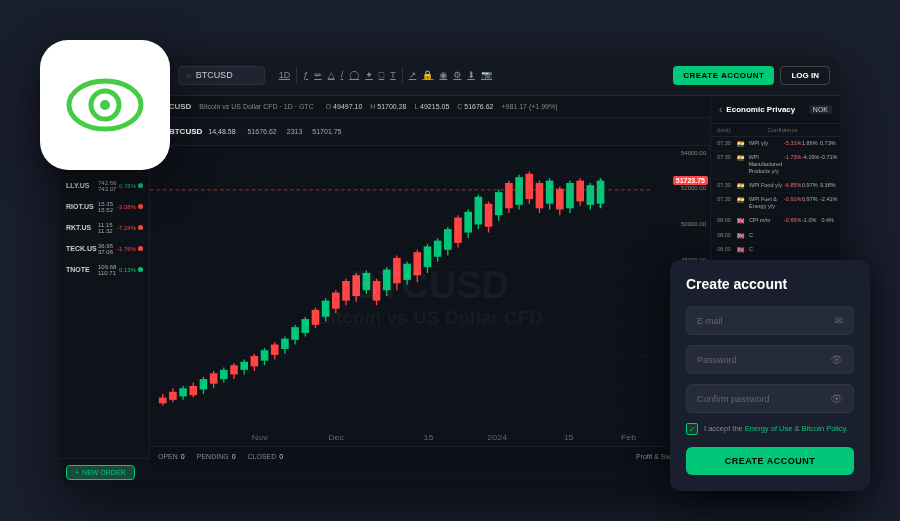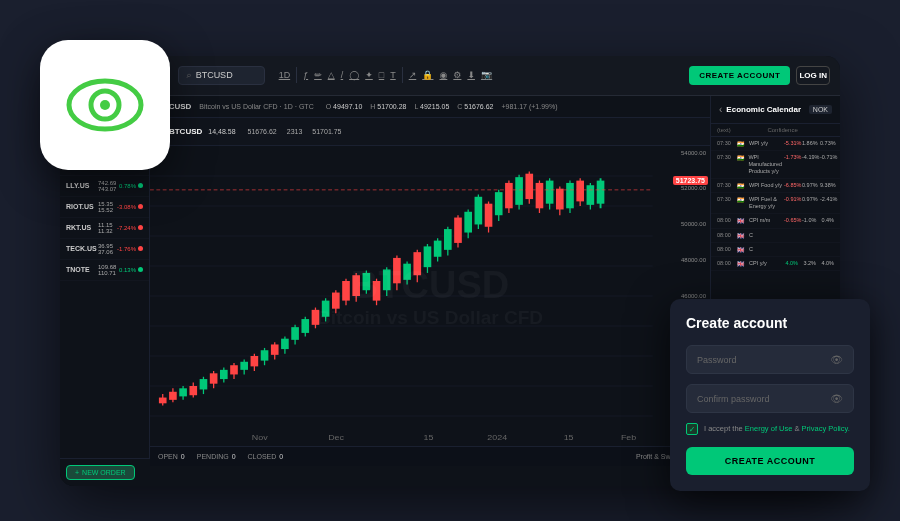--- a/index.html
+++ b/index.html
@@ -123,21 +123,21 @@
       font-weight: 700;
       cursor: pointer;
       letter-spacing: 0.5px;
     }
 
     .btn-login {
       background: transparent;
       color: #fff;
       border: 1px solid #444;
       border-radius: 4px;
-      padding: 4px 2px;
+      padding: 4px 10px;
       font-size: 8px;
       font-weight: 600;
       cursor: pointer;
     }
 
     
     .main-content {
       display: flex;
       height: calc(100% - 40px);
     }
@@ -964,21 +964,21 @@
         <div style="margin-left:auto" class="bottom-bar-item">
           <span>Profit &amp; Swap</span>
           <span style="color:#00c878">0 USD</span>
         </div>
       </div>
     </div>
 
     <div class="right-panel">
       <div class="panel-header">
         <span class="panel-back">‹</span>
-        <span class="panel-title">Economic Calendar</span>
+        <span class="panel-title">Economic Privacy</span>
         <span class="calendar-currency">NOK</span>
       </div>
 
       <div class="calendar-col-headers">
         <span class="col-hdr" style="flex:3;text-align:left">(text)</span>
         <span class="col-hdr">Confidence</span>
         <span class="col-hdr"></span>
         <span class="col-hdr"></span>
       </div>
 
@@ -1074,38 +1074,44 @@
         </div>
       </div>
     </div>
 
   </div>
 </div>
 
 <div class="create-account-form">
   <div class="form-title">Create account</div>
 
+  <div class="form-field">
+    <div class="form-input-wrapper">
+      <input type="email" placeholder="E-mail" style="">
+      <span class="input-icon">✉</span>
+    </div>
+  </div>
 
   <div class="form-field">
     <div class="form-input-wrapper">
       <input type="password" placeholder="Password" style="">
       <span class="input-icon">👁</span>
     </div>
   </div>
 
   <div class="form-field">
     <div class="form-input-wrapper">
       <input type="password" placeholder="Confirm password" style="">
       <span class="input-icon">👁</span>
     </div>
   </div>
 
   <div class="form-checkbox-row">
     <div class="form-checkbox">
       <span class="checkbox-check">✓</span>
     </div>
     <span class="form-terms">
-      I accept the <a href="#">Energy of Use</a> &amp; <a href="#">Privacy Policy.</a>
+      I accept the <a href="#">Energy of Use</a> &amp; <a href="#">Bitcoin Policy.</a>
     </span>
   </div>
 
   <button class="btn-create-account">CREATE ACCOUNT</button>
 </div>
 
 </body></html>

